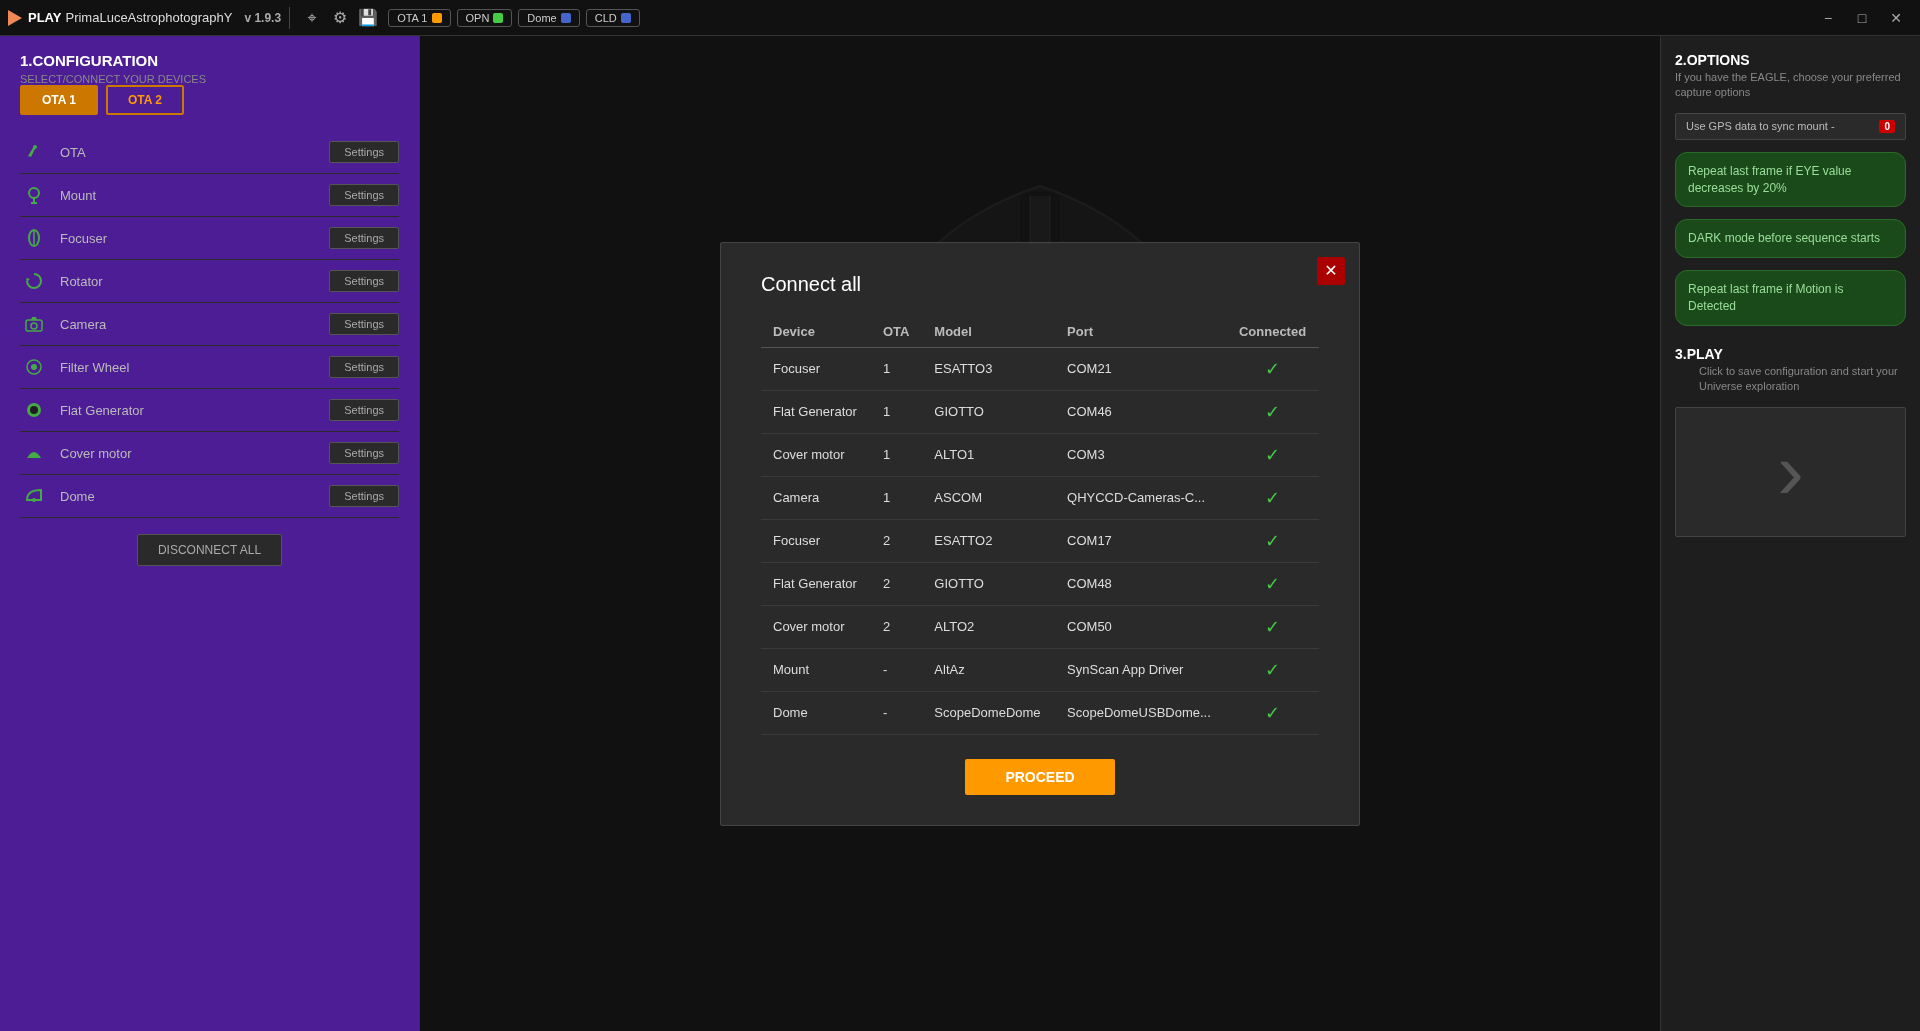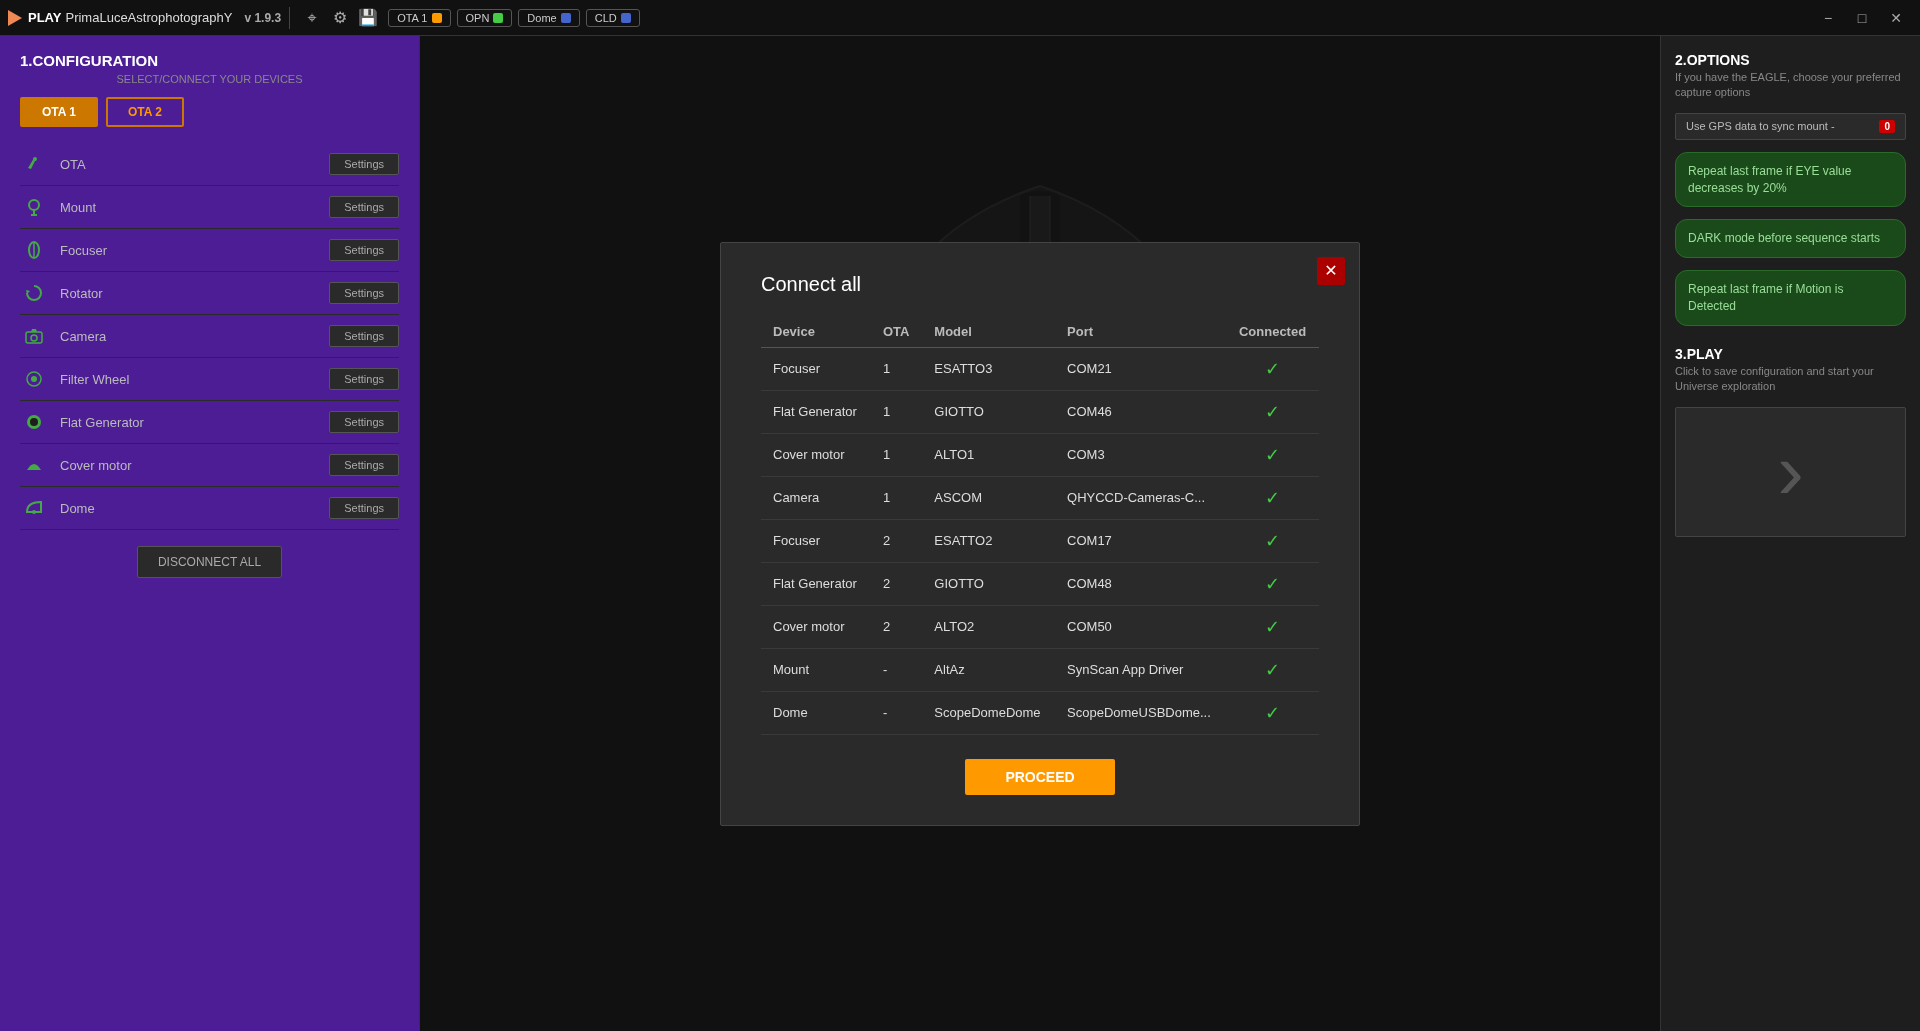--- a/index.html
+++ b/index.html
@@ -98,22 +98,20 @@
     }
     .section-title {
       color: #fff;
       font-size: 15px;
       font-weight: bold;
       margin-bottom: 4px;
     }
     .section-subtitle {
       color: #888;
       font-size: 11px;
-      margin-bottom: 12px;
-      text-align: center;
     }
     .ota-buttons {
       display: flex; gap: 8px;
       margin-bottom: 16px;
     }
     .ota-btn {
       padding: 6px 20px;
       border: 2px solid #c70;
       background: transparent;
       color: #f90;
@@ -316,20 +314,21 @@
     .play-section-title {
       color: #fff;
       font-size: 14px;
       font-weight: bold;
     }
     .play-section-desc {
       color: #888;
       font-size: 11px;
       line-height: 1.4;
       margin-top: 2px;
+      margin-left: 24px;
     }
     .play-button-area {
       background: #2a2a2a;
       border: 1px solid #444;
       height: 130px;
       display: flex;
       align-items: center;
       justify-content: center;
       border-radius: 2px;
       cursor: pointer;

